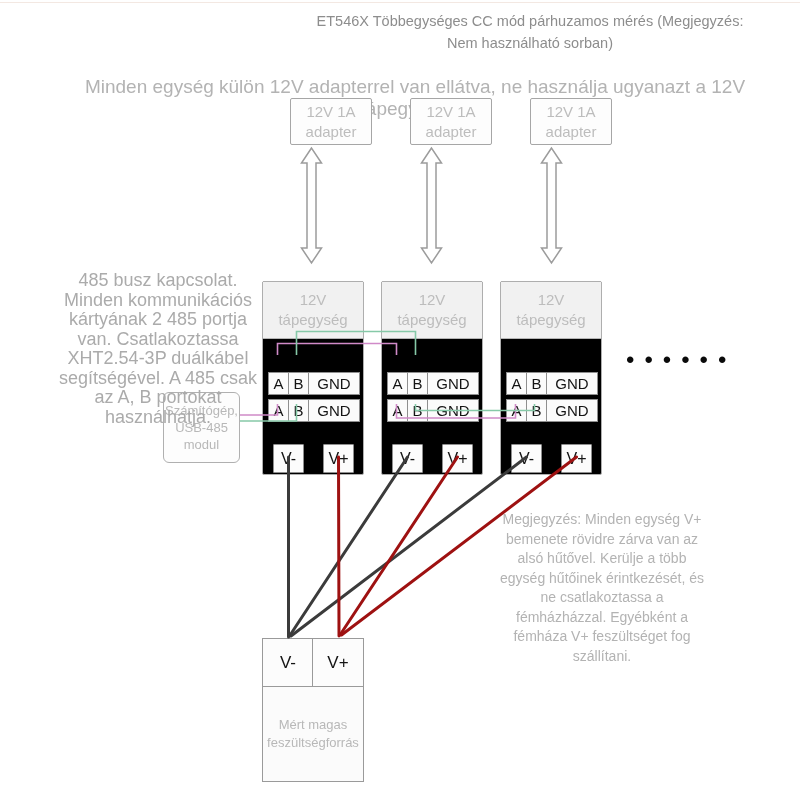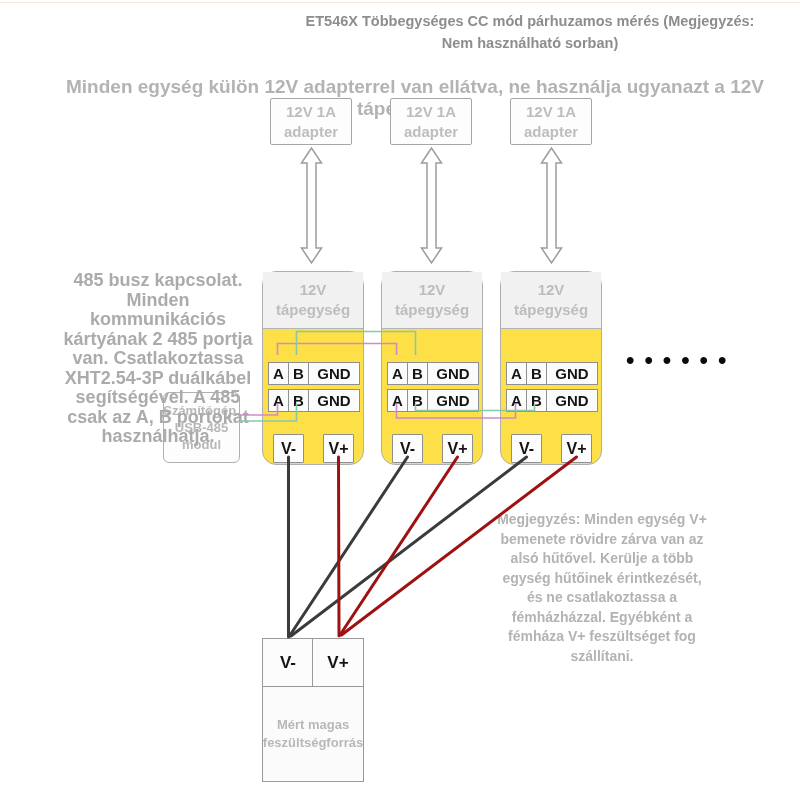--- a/index.html
+++ b/index.html
@@ -1,27 +1,27 @@
 <!DOCTYPE html>
 <html><head>
 <meta charset="utf-8">
 <style>
   html,body{margin:0;padding:0;background:#fff;}
   #canvas{position:relative;width:800px;height:800px;background:#fff;overflow:hidden;
-          font-family:"Liberation Sans","DejaVu Sans",sans-serif;font-weight:bold;}
+          font-family:"Liberation Sans","DejaVu Sans",sans-serif;}
   .abs{position:absolute;}
   .pre{white-space:pre-line;}
   .page-top-line{left:0;top:2px;width:800px;height:1px;background:#f3e8e2;}
   .title{left:230px;top:10px;width:600px;text-align:center;color:#8d8d8d;
          font-size:14.5px;line-height:22px;}
   .subtitle{left:30px;top:76px;width:770px;text-align:center;color:#b3b3b3;font-size:19px;}
   .adapter{top:98px;width:80px;height:45px;border:1.5px solid #a6a6a6;border-radius:2px;
            background:#fdfdfd;color:#bdbdbd;font-size:15px;line-height:20px;text-align:center;
-           display:flex;align-items:center;justify-content:center;}
-  .unit{top:271px;width:100px;height:192px;border:1.5px solid #aeaeae;border-radius:14px;background:#fde047;}
+           display:flex;align-items:center;justify-content:center;margin-left:20px;}
+  .unit{top:281px;width:100px;height:192px;border:1.5px solid #aeaeae;border-radius:2px;background:#000000;}
   .unit-header{position:absolute;left:0;top:0;width:100%;height:56px;background:#f1f1f1;
                border-bottom:1px solid #b5b5b5;color:#bdbdbd;font-size:15px;line-height:20px;
                text-align:center;display:flex;align-items:center;justify-content:center;}
   .port-row{position:absolute;left:5px;width:90px;height:21px;border:1.2px solid #8f8f8f;
             background:#fbfbfb;display:flex;color:#141414;font-size:15px;}
   .row1{top:90px;} .row2{top:117px;}
   .port-cell{display:flex;align-items:center;justify-content:center;height:100%;}
   .cell-a{width:19px;border-right:1.2px solid #8f8f8f;}
   .cell-b{width:19px;border-right:1.2px solid #8f8f8f;}
   .cell-gnd{flex:1;}

